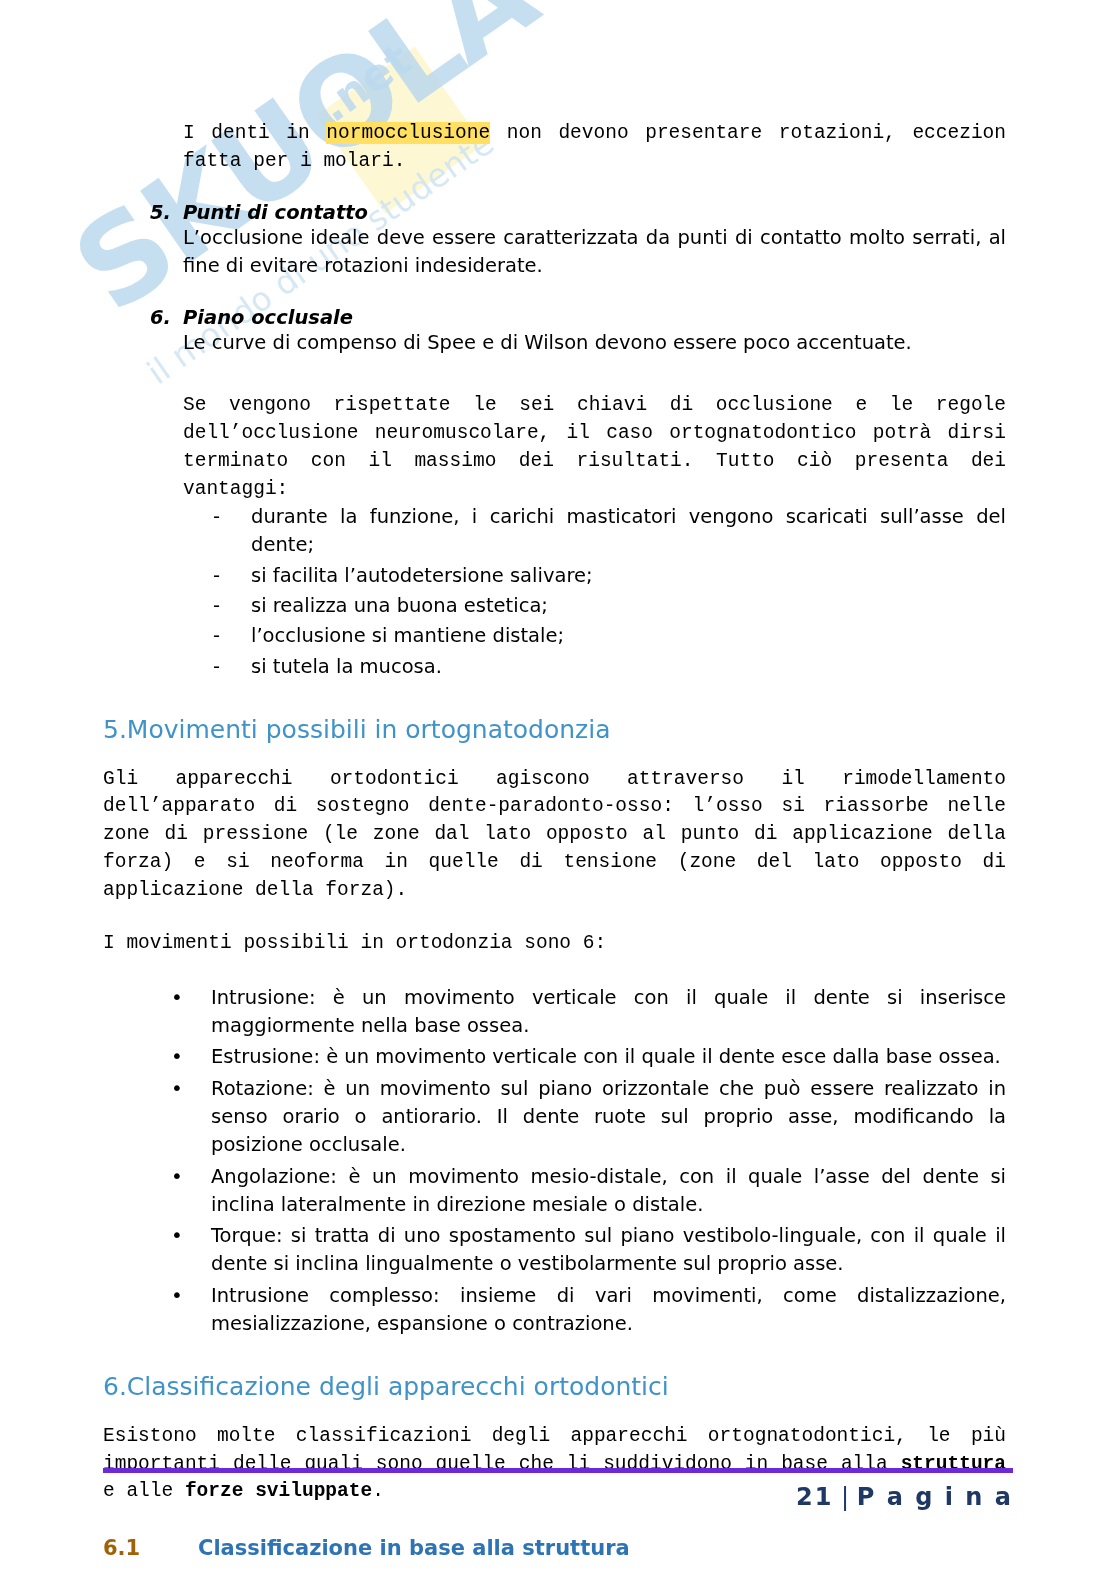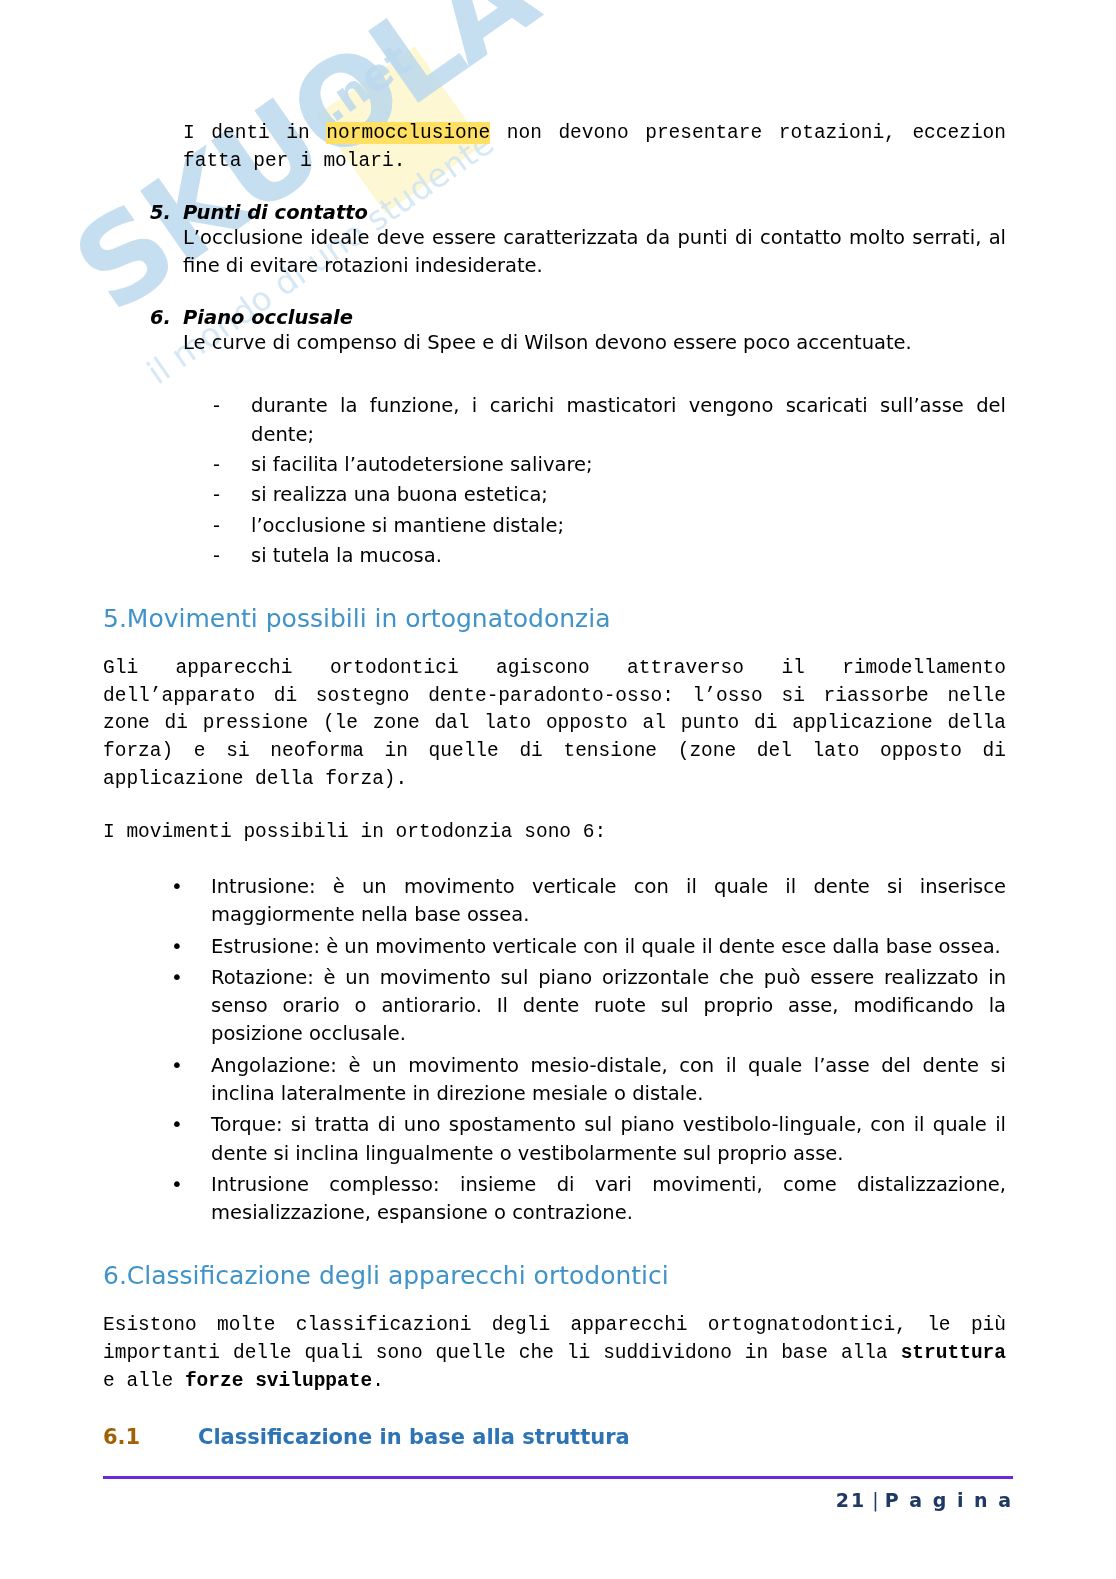--- a/index.html
+++ b/index.html
@@ -177,24 +177,24 @@
     left: 33px;
     top: -1px;
     font-size: 20px;
   }
   .bullets b { font-weight: normal; }
   .footer {
     position: absolute;
     left: 103px;
     right: 103px;
     bottom: 68px;
-    border-top: 3px solid #6d28d9;
+    border-top: 5px solid #6d28d9;
     padding-top: 10px;
     text-align: right;
-    font-size: 19px;
+    font-size: 24px;
     color: #1f3864;
     z-index: 3;
   }
   .footer .pg { font-weight: bold; letter-spacing: 2px; }
 </style>
 </head>
 <body>
 
 <div class="page">
 
@@ -215,20 +215,21 @@
         <div class="num-body">L’occlusione ideale deve essere caratterizzata da punti di contatto molto serrati, al fine di evitare rotazioni indesiderate.</div>
       </li>
       <li>
         <div class="num-head"><span class="n">6.</span><span>Piano occlusale</span></div>
         <div class="num-body">Le curve di compenso di Spee e di Wilson devono essere poco accentuate.</div>
       </li>
     </ul>
 
     <div class="gap-lg"></div>
 
+    <p class="indent">Se vengono rispettate le sei chiavi di occlusione e le regole dell’occlusione neuromuscolare, il caso ortognatodontico potrà dirsi terminato con il massimo dei risultati. Tutto ciò presenta dei vantaggi:</p>
 
     <ul class="dashlist">
       <li><span class="dash">-</span><span>durante la funzione, i carichi masticatori vengono scaricati sull’asse del dente;</span></li>
       <li><span class="dash">-</span><span>si facilita l’autodetersione salivare;</span></li>
       <li><span class="dash">-</span><span>si realizza una buona estetica;</span></li>
       <li><span class="dash">-</span><span>l’occlusione si mantiene distale;</span></li>
       <li><span class="dash">-</span><span>si tutela la mucosa.</span></li>
     </ul>
 
     <div class="h2wrap">

